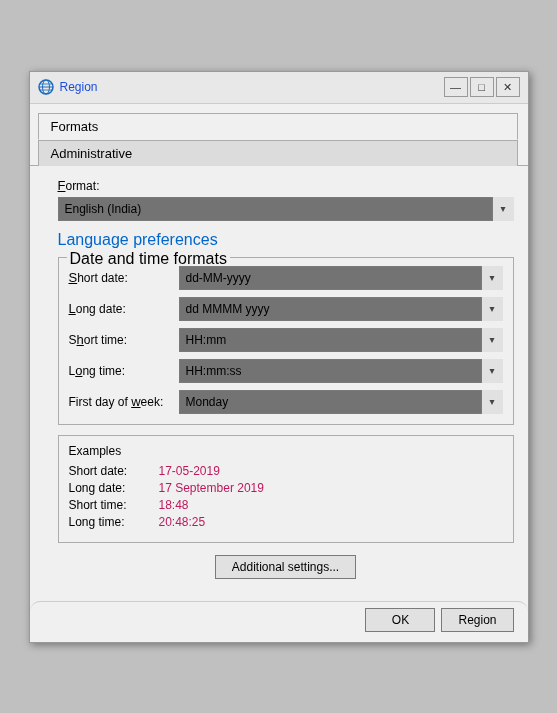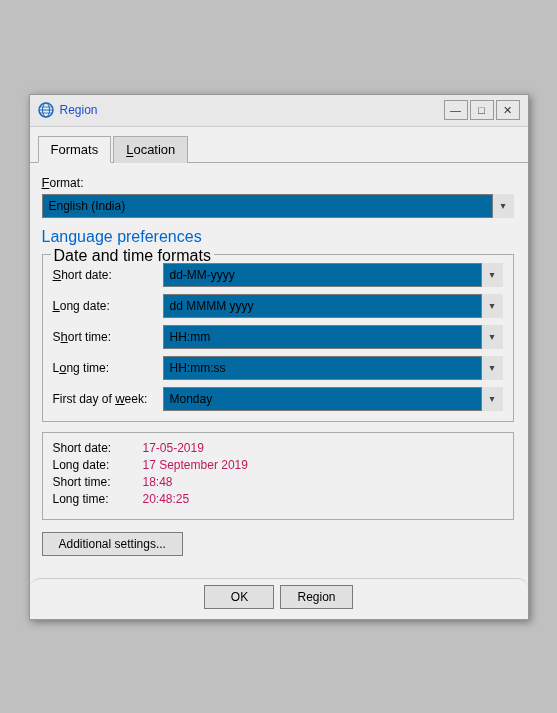--- a/index.html
+++ b/index.html
@@ -69,20 +69,21 @@
       justify-content: center;
       font-size: 11px;
       color: #333;
     }
 
     .tabs-bar {
       background: #f0f0f0;
       padding: 8px 8px 0 8px;
       display: flex;
       border-bottom: 1px solid #acacac;
+      flex-direction: column;
     }
 
     .tab {
       padding: 5px 12px;
       border: 1px solid #acacac;
       border-bottom: none;
       cursor: pointer;
       background: #dcdcdc;
       margin-right: 2px;
       font-size: 12px;
@@ -96,41 +97,41 @@
       border-bottom: 1px solid #f0f0f0;
       z-index: 1;
     }
 
     .tab-underline {
       text-decoration: underline;
       text-underline-offset: 2px;
     }
 
     .content {
-      padding: 12px 14px 10px 12px;
+      padding: 12px 14px 10px 28px;
     }
 
     .format-label {
       font-size: 12px;
       margin-bottom: 4px;
     }
 
     .format-label .underline {
       text-decoration: underline;
     }
 
     .select-wrapper {
       position: relative;
       width: 100%;
     }
 
     .select-box {
       width: 100%;
       padding: 4px 24px 4px 6px;
-      background: #0369a1;
+      background: #737373;
       border: 1px solid #7a7a7a;
       font-size: 12px;
       appearance: none;
       cursor: pointer;
       color: #000;
     }
 
     .select-arrow {
       position: absolute;
       right: 0;
@@ -220,21 +221,21 @@
       color: #000;
     }
 
     .example-value {
       font-size: 12px;
       color: #be185d;
     }
 
     .bottom-buttons {
       display: flex;
-      justify-content: center;
+      justify-content: flex-end;
       gap: 6px;
       padding: 6px 14px 10px 14px;
       border-top: 1px solid #ccc;
       border-radius: 10px;
     }
 
     .btn {
       padding: 4px 16px;
       font-size: 12px;
       background: #e1e1e1;
@@ -249,21 +250,21 @@
       cursor: default;
     }
 
     .additional-btn {
       min-width: 130px;
       margin-bottom: 8px;
     }
 
     .additional-btn-row {
       display: flex;
-      justify-content: flex-start;
+      justify-content: center;
       margin-bottom: 4px;
     }
   </style>
 </head>
 <body>
 
 <div class="window">
 
   <div class="title-bar">
     <div class="title-bar-left">
@@ -282,21 +283,21 @@
       <button class="title-btn">□</button>
       <button class="title-btn close">✕</button>
     </div>
   </div>
 
   <div class="tabs-bar">
     <div class="tab active">
       <span>Formats</span>
     </div>
     <div class="tab">
-      <span><span class="tab-underline">L</span>ocation</span>
+      <span>Administrative</span>
     </div>
   </div>
 
   <div class="content">
 
     <div class="format-label">
       <span class="underline">F</span>ormat:
     </div>
     <div class="select-wrapper" style="margin-bottom: 10px;">
       <select class="select-box">
@@ -384,20 +385,21 @@
               <option>Sunday</option>
               <option>Saturday</option>
             </select>
             <div class="select-arrow">▾</div>
           </div>
         </div>
       </div>
     </div>
 
     <div class="examples-box">
+      <div class="examples-title">Examples</div>
       <div class="example-row">
         <span class="example-label">Short date:</span>
         <span class="example-value">17-05-2019</span>
       </div>
       <div class="example-row">
         <span class="example-label">Long date:</span>
         <span class="example-value">17 September 2019</span>
       </div>
       <div class="example-row">
         <span class="example-label">Short time:</span>

